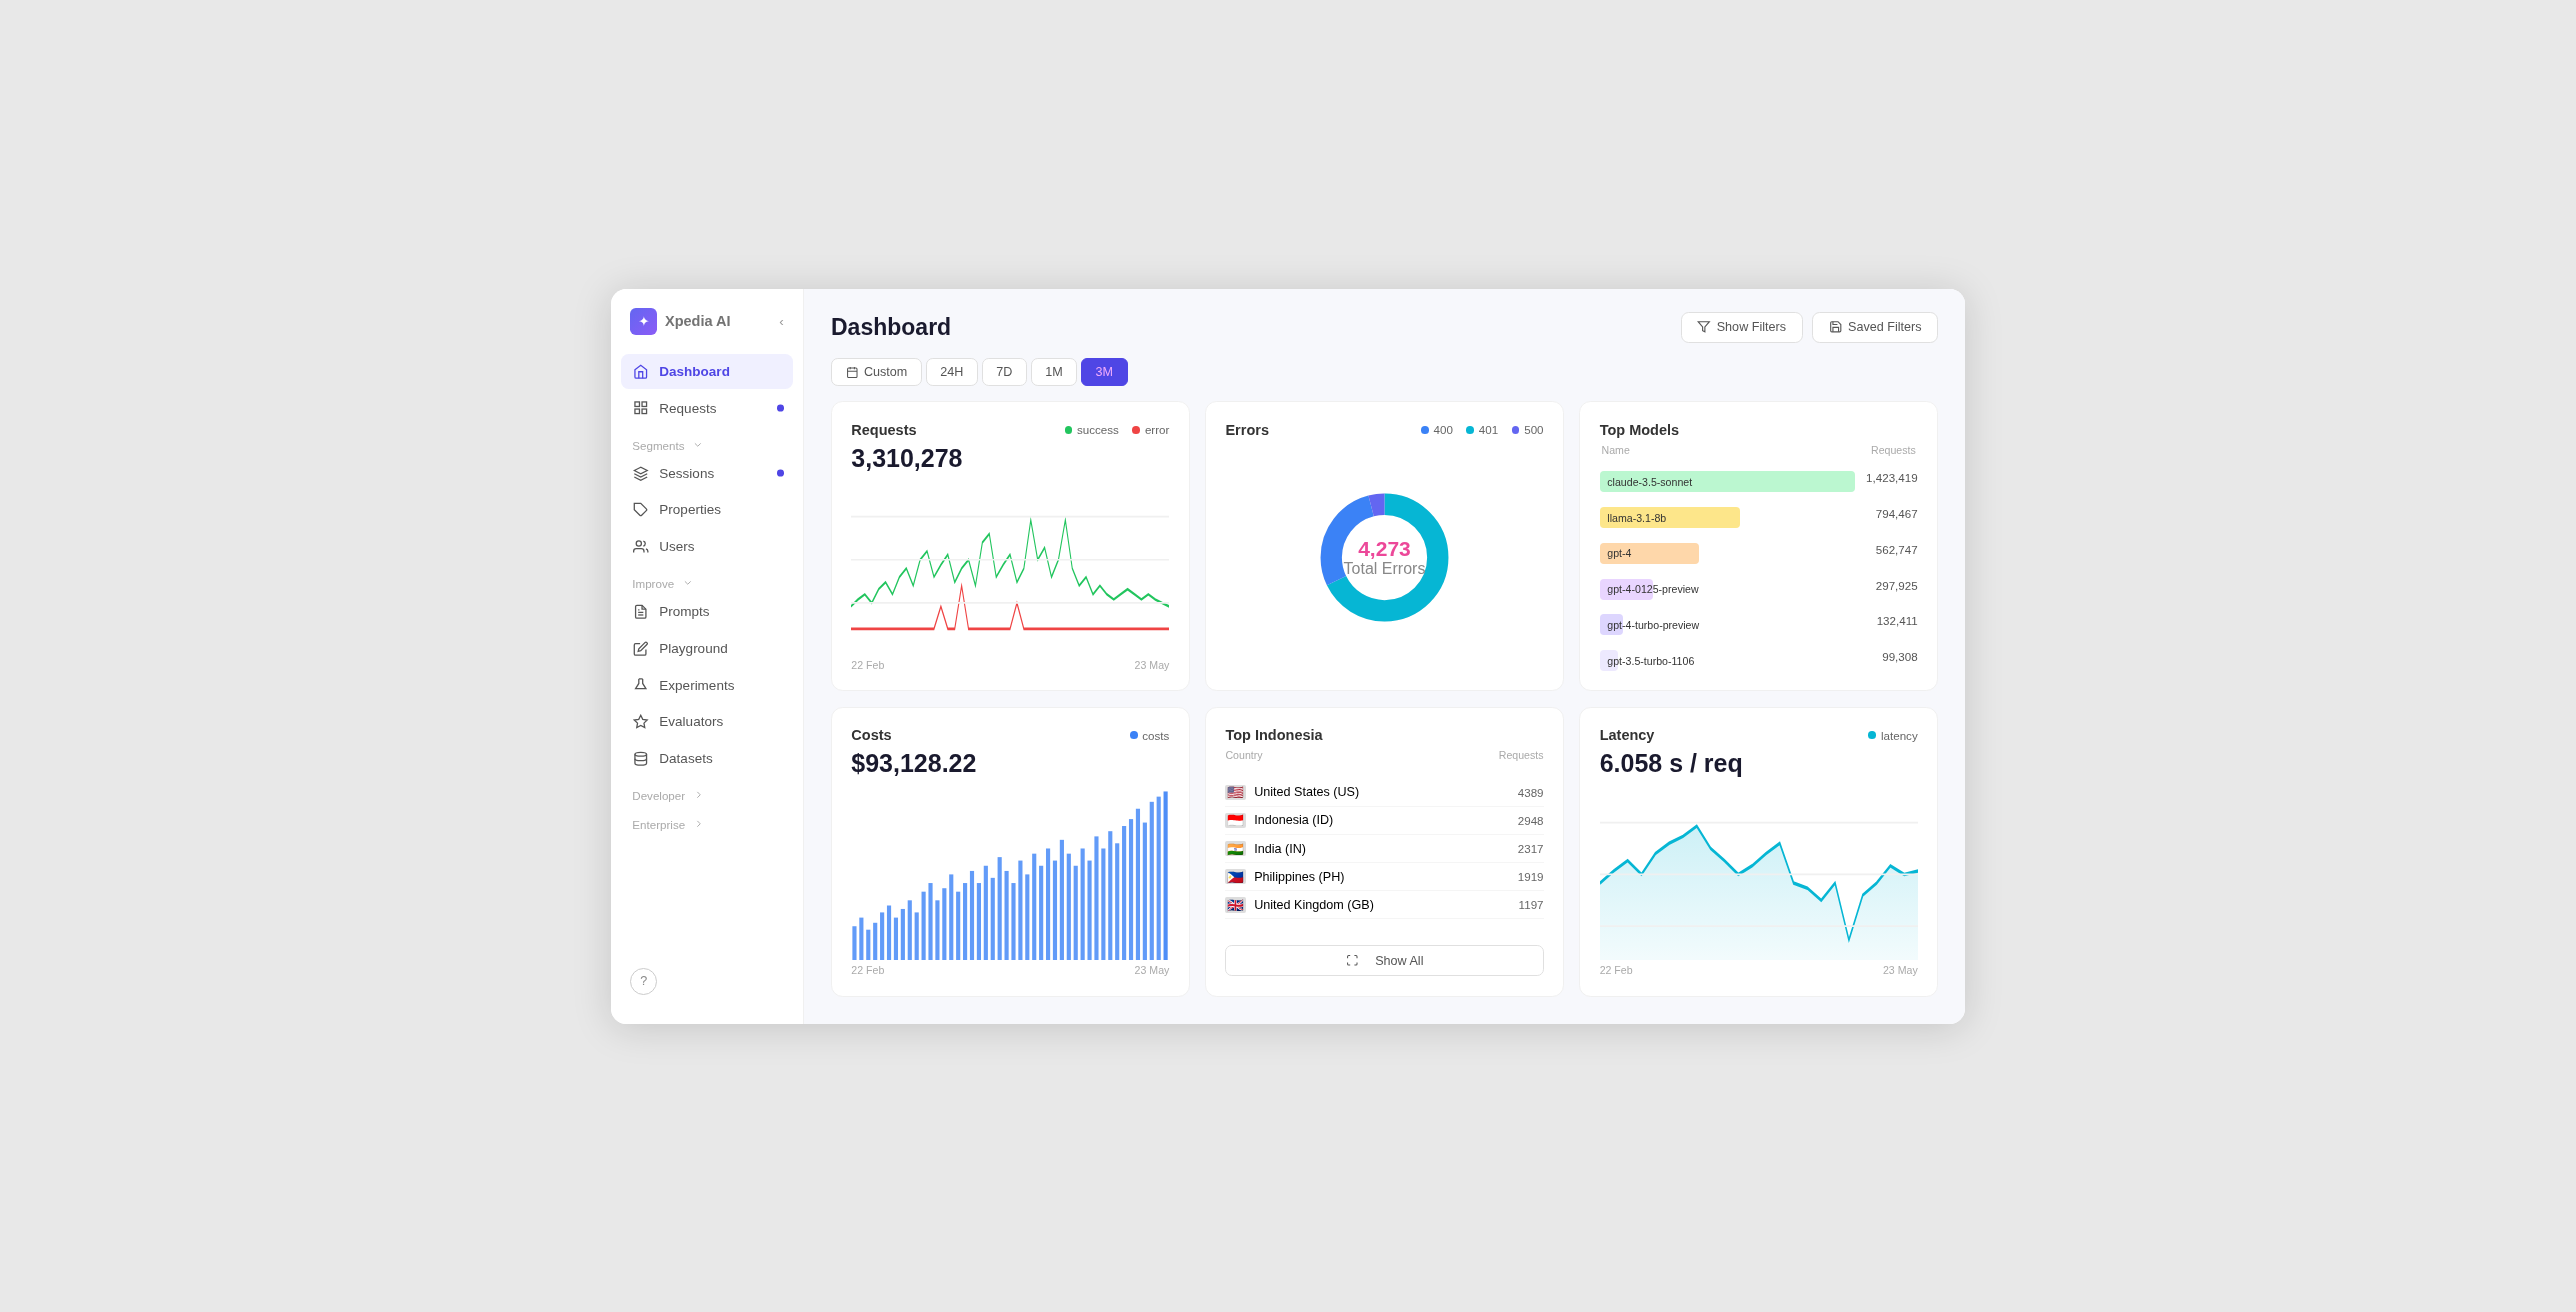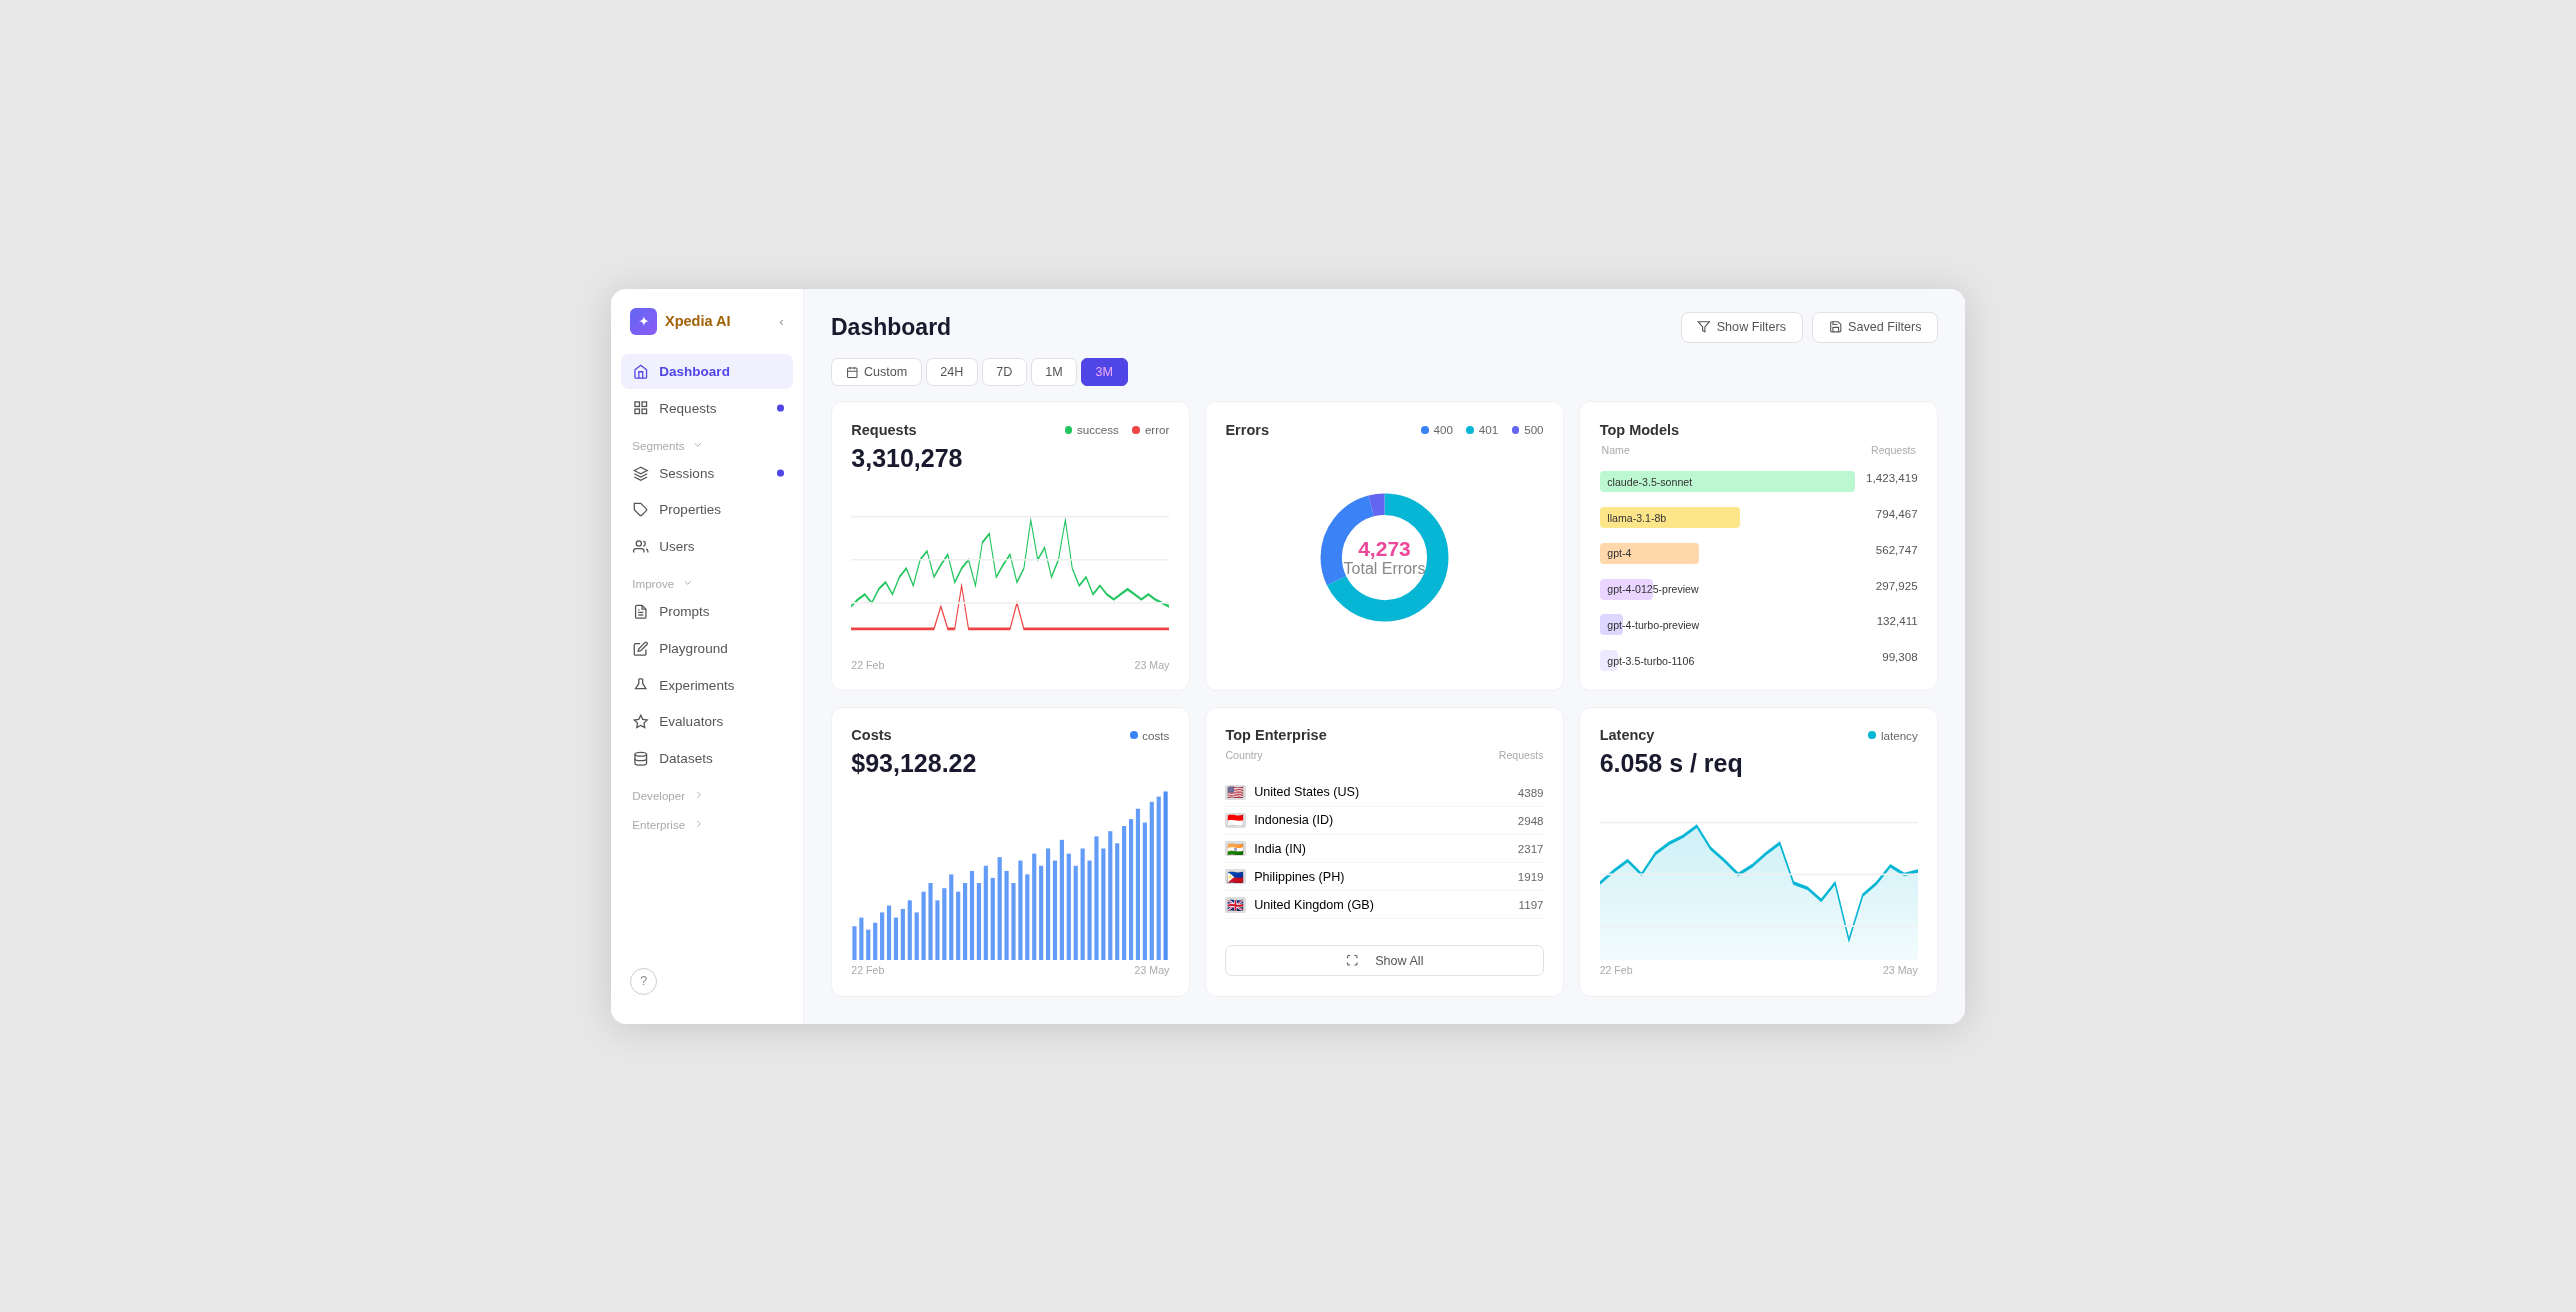--- a/index.html
+++ b/index.html
@@ -50,21 +50,21 @@
       border-radius: 5.8px;
       display: flex;
       align-items: center;
       justify-content: center;
       color: white;
       font-size: 13.5px;
     }
     .logo-text {
       font-weight: 700;
       font-size: 14.5px;
-      color: #a16207;
+      color: #737373;
     }
     .chevron-icon {
       color: #999;
       font-size: 13.5px;
       cursor: pointer;
     }
     .sidebar-nav {
       flex: 1;
       padding: 0 9.7px;
     }
@@ -755,21 +755,21 @@
           </svg>
         </div>
         <div class="chart-dates">
           <span>22 Feb</span>
           <span>23 May</span>
         </div>
       </div>
 
       <div class="card">
         <div class="card-header">
-          <span class="card-title">Top Enterprise</span>
+          <span class="card-title">Top Indonesia</span>
         </div>
         <div class="countries-header">
           <span>Country</span>
           <span>Requests</span>
         </div>
         <div class="countries-table">
           <div class="country-row">
             <div class="country-name">
               <span class="flag">🇺🇸</span>
               <span>United States (US)</span>

